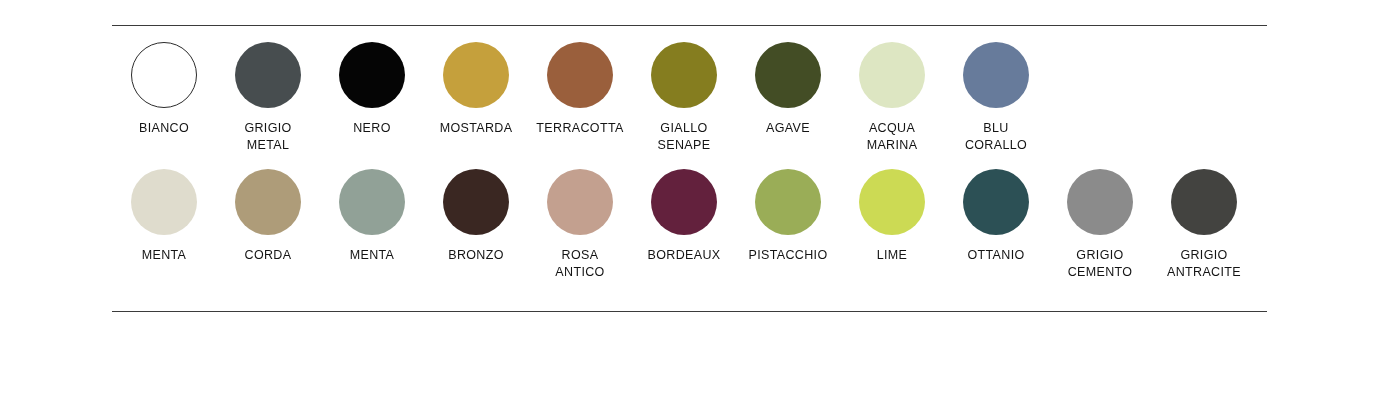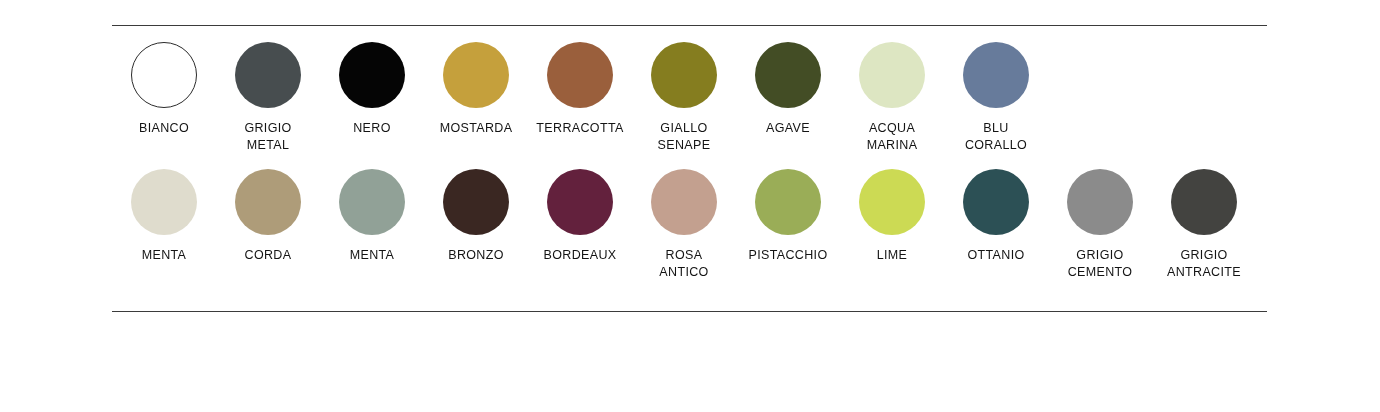--- a/index.html
+++ b/index.html
@@ -130,27 +130,27 @@
         </div>
         <div class="swatch">
           <div class="dot" style="background: rgb(145, 161, 151);"></div>
           <div class="swatch-label">MENTA</div>
         </div>
         <div class="swatch">
           <div class="dot" style="background: rgb(58, 39, 34);"></div>
           <div class="swatch-label">BRONZO</div>
         </div>
         <div class="swatch">
-          <div class="dot" style="background: rgb(99, 33, 61);"></div>
-          <div class="swatch-label">BORDEAUX</div>
-        </div>
-        <div class="swatch">
           <div class="dot" style="background: rgb(195, 160, 143);"></div>
           <div class="swatch-label">ROSA
 ANTICO</div>
+        </div>
+        <div class="swatch">
+          <div class="dot" style="background: rgb(99, 33, 61);"></div>
+          <div class="swatch-label">BORDEAUX</div>
         </div>
         <div class="swatch">
           <div class="dot" style="background: rgb(154, 173, 87);"></div>
           <div class="swatch-label">PISTACCHIO</div>
         </div>
         <div class="swatch">
           <div class="dot" style="background: rgb(204, 218, 84);"></div>
           <div class="swatch-label">LIME</div>
         </div>
         <div class="swatch">

